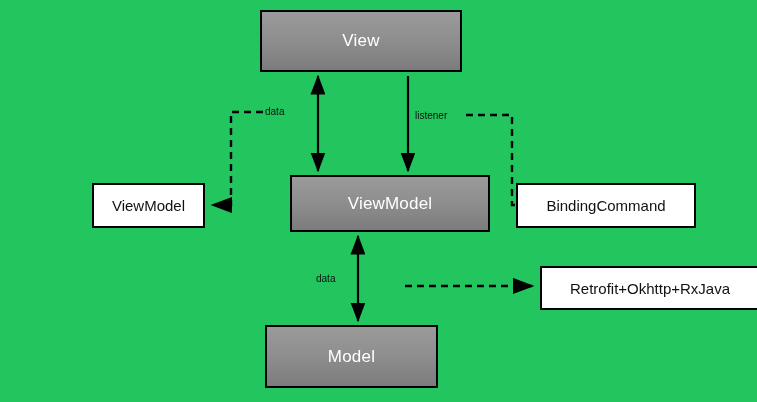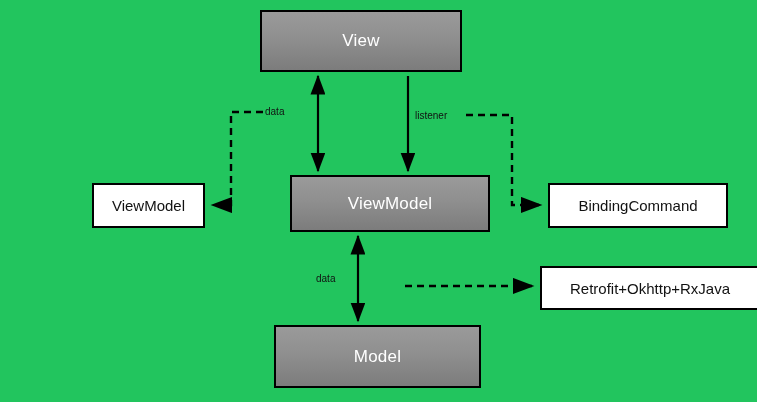--- a/index.html
+++ b/index.html
@@ -81,29 +81,29 @@
   </svg>
 
   <div class="node node-filled" style="left:260px; top:10px; width:202px; height:62px;">
     <span>View</span>
   </div>
 
   <div class="node node-filled" style="left:262px; top:175px; width:200px; height:57px;margin-left:28px;">
     <span>ViewModel</span>
   </div>
 
-  <div class="node node-filled" style="left:274px; top:325px; width:207px; height:63px;">
+  <div class="node node-filled" style="left:265px; top:325px; width:173px; height:63px;">
     <span>Model</span>
   </div>
 
   <div class="node node-plain" style="left:92px; top:183px; width:113px; height:45px;">
     <span>ViewModel</span>
   </div>
 
-  <div class="node node-plain" style="left:548px; top:183px; width:180px; height:45px;">
+  <div class="node node-plain" style="left:516px; top:183px; width:180px; height:45px;">
     <span>BindingCommand</span>
   </div>
 
   <div class="node node-plain" style="left:540px; top:266px; width:220px; height:44px;">
     <span>Retrofit+Okhttp+RxJava</span>
   </div>
 
   <div class="edge-label" style="left:265px; top:111px; transform:translateY(-50%);">data</div>
 
   <div class="edge-label" style="left:415px; top:115px; transform:translateY(-50%);">listener</div>

